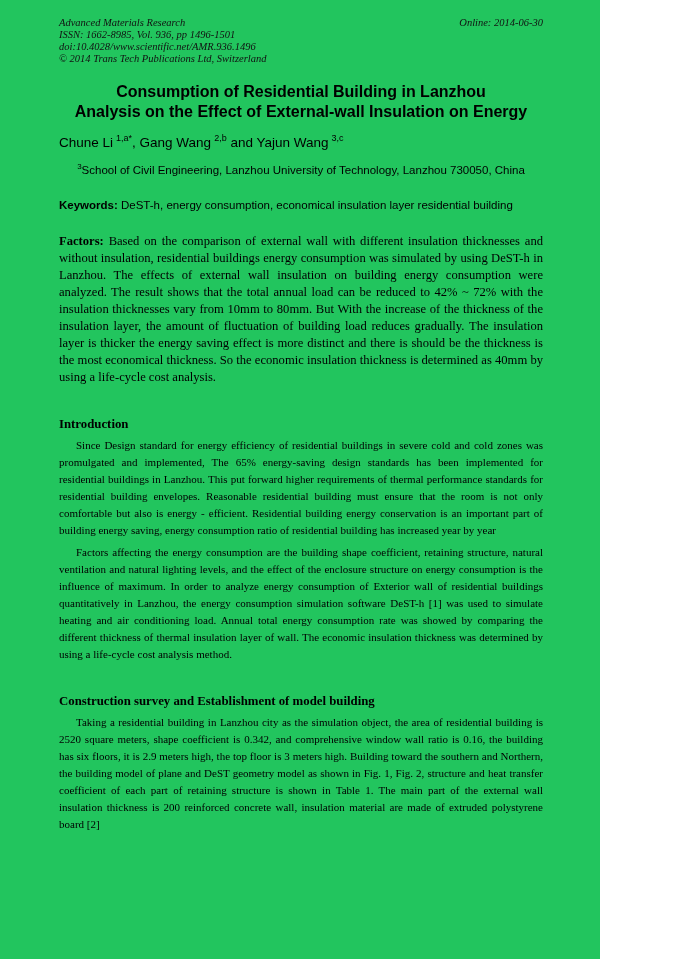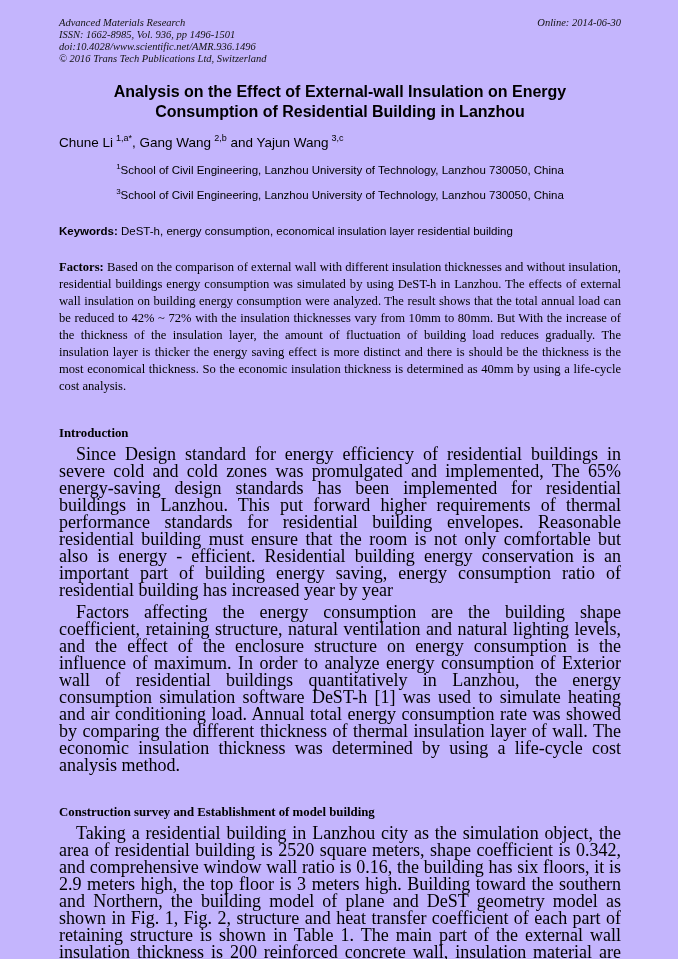--- a/index.html
+++ b/index.html
@@ -2,23 +2,23 @@
 <html><head>
 <meta charset="utf-8">
 <style>
   html, body {
     margin: 0;
     padding: 0;
     background: #ffffff;
   }
   .page {
     position: relative;
-    width: 678px;
+    width: 600px;
     height: 959px;
-    background: #c4b5fd;
+    background: #22c55e;
     box-sizing: border-box;
     padding: 17px 57px 20px 59px;
     overflow: hidden;
     color: #000;
   }
   
   .pub-header {
     display: flex;
     justify-content: space-between;
     align-items: flex-start;
@@ -83,50 +83,49 @@
   .section-heading {
     margin: 30px 0 0 0;
     font-family: "Liberation Serif", serif;
     font-weight: bold;
     font-size: 12.8px;
     line-height: 16px;
   }
   .body-para {
     margin: 5px 0 0 0;
     font-family: "Liberation Serif", serif;
-    font-size: 18px;
+    font-size: 11px;
     line-height: 17px;
     text-align: justify;
     text-indent: 17px;
   }
   .section-heading.second { }
 </style>
 </head>
 <body>
 
 <div class="page">
 
   <div class="pub-header">
     <div class="pub-left">
       <div>Advanced Materials Research</div>
       <div>ISSN: 1662-8985, Vol. 936, pp 1496-1501</div>
       <div>doi:10.4028/www.scientific.net/AMR.936.1496</div>
-      <div>© 2016 Trans Tech Publications Ltd, Switzerland</div>
+      <div>© 2014 Trans Tech Publications Ltd, Switzerland</div>
     </div>
     <div class="pub-right">Online: 2014-06-30</div>
   </div>
 
   <h1 class="title">
+    <div>Consumption of Residential Building in Lanzhou</div>
     <div>Analysis on the Effect of External-wall Insulation on Energy</div>
-    <div>Consumption of Residential Building in Lanzhou</div>
   </h1>
 
   <div class="authors"><span>Chune Li</span><sup>1,a*</sup><span>, </span><span>Gang Wang</span><sup>2,b</sup><span> and </span><span>Yajun Wang</span><sup>3,c</sup></div>
 
-  <div class="affiliation"><sup>1</sup><span>School of Civil Engineering, Lanzhou University of Technology, Lanzhou 730050, China</span></div>
   <div class="affiliation"><sup>3</sup><span>School of Civil Engineering, Lanzhou University of Technology, Lanzhou 730050, China</span></div>
 
 
   <div class="keywords">
     <span class="kw-label">Keywords:</span>
     <span>DeST-h, energy consumption, economical insulation layer residential building</span>
   </div>
 
   <p class="abstract">
     <span class="abs-label">Factors:</span>

